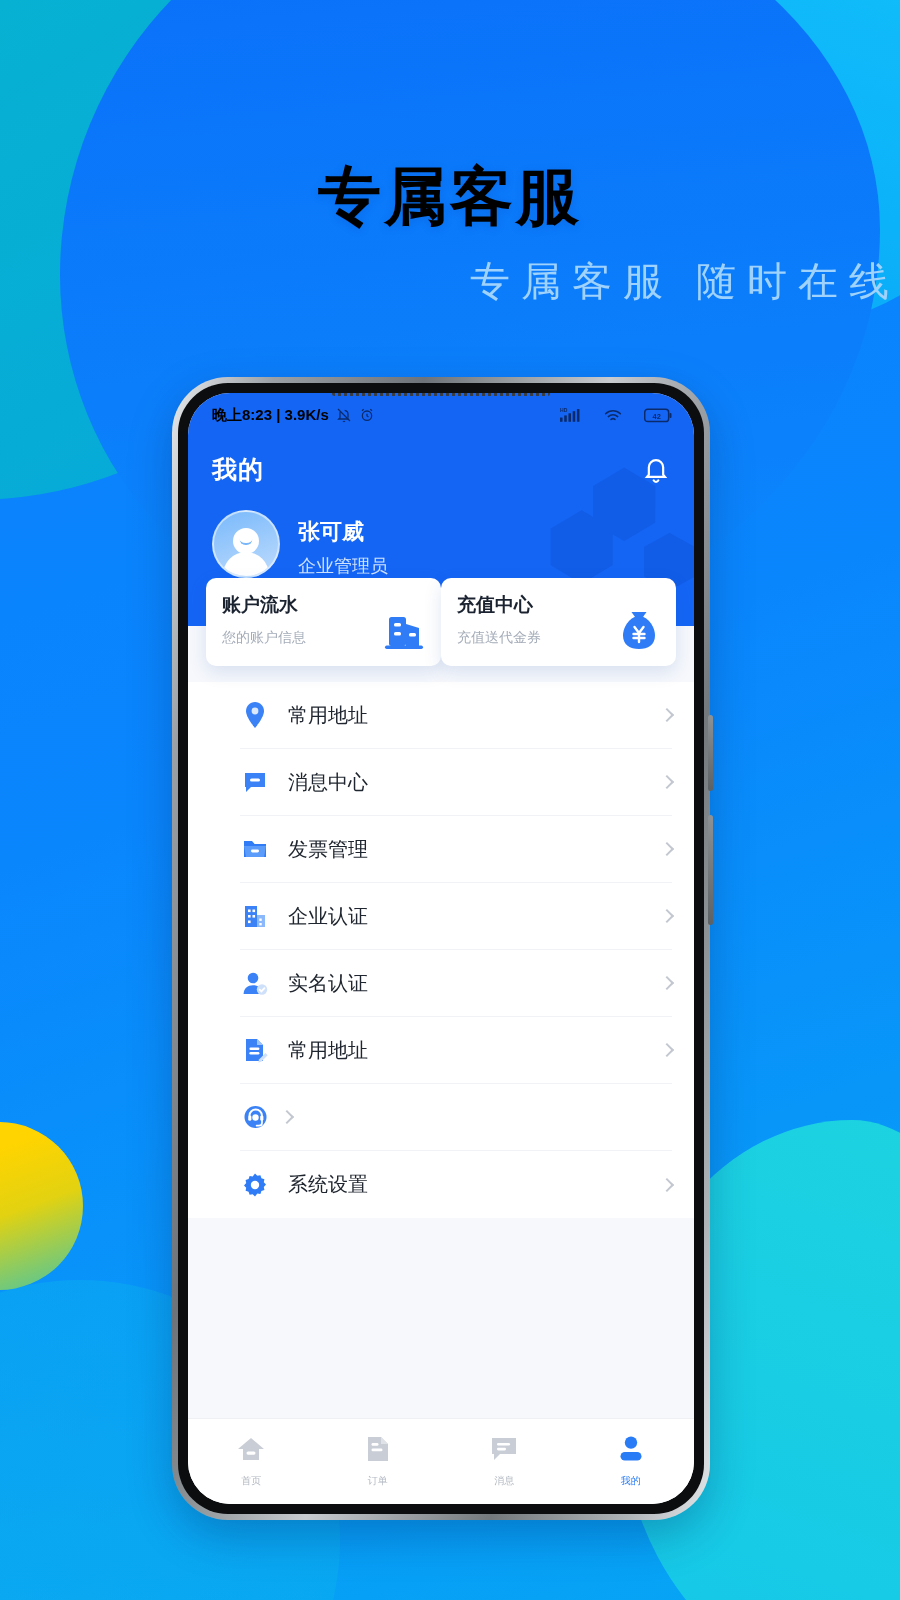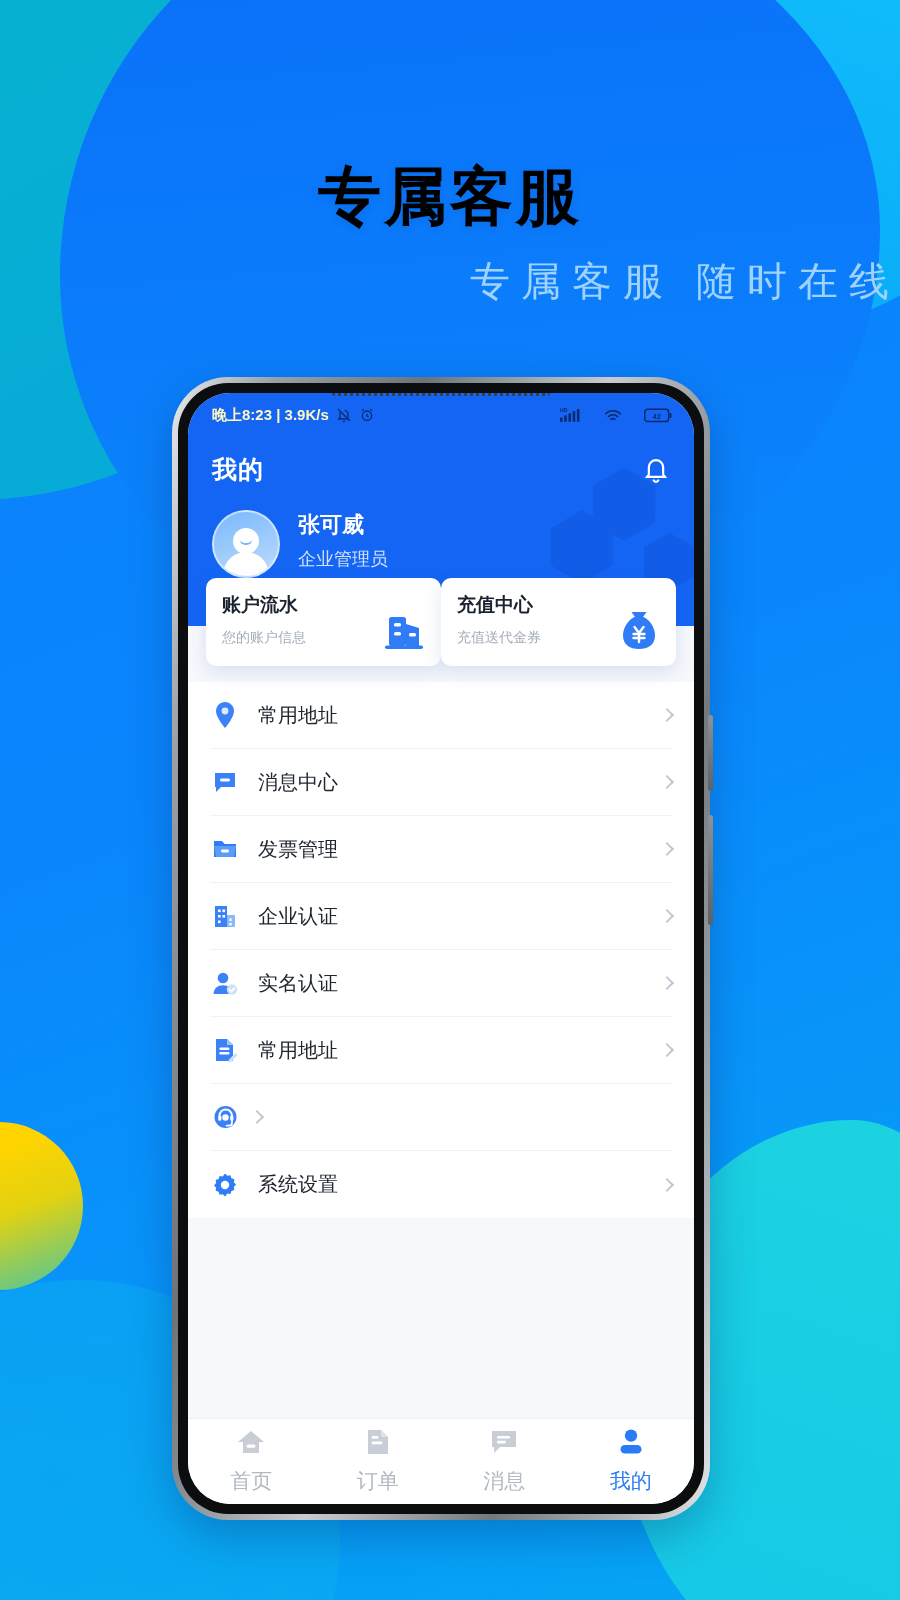--- a/index.html
+++ b/index.html
@@ -87,38 +87,38 @@
   }
   .btn-side {
     position:absolute; right:-3px; width:5px; border-radius:3px;
     background:linear-gradient(180deg,#8d9297,#5c6165);
   }
   .btn-side.v1 { top:338px; height:76px; }
   .btn-side.v2 { top:438px; height:110px; }
 
   
   .statusbar {
-    height:44px; background:#1565f5; color:#fef9c3;
+    height:44px; background:#1565f5; color:#000000;
     display:flex; align-items:center; justify-content:space-between;
     padding:0 22px 0 24px; font-size:15px; font-weight:bold; flex:none;
   }
   .sb-left { display:flex; align-items:center; gap:7px; }
   .sb-right { display:flex; align-items:center; gap:22px; }
   .sb-icon { display:inline-flex; align-items:center; }
 
   
   .app-header {
     background:#1565f5; flex:none; position:relative; overflow:hidden;
     padding:16px 24px 0 24px;
   }
   .hexes { position:absolute; right:-18px; top:22px; width:170px; height:170px; opacity:.55; }
   .titlerow { display:flex; align-items:center; justify-content:space-between; position:relative; z-index:2; }
   .app-title { color:#fff; font-size:25px; font-weight:bold; letter-spacing:1px; }
   .bell { width:28px; height:30px; }
-  .profile { display:flex; align-items:flex-start; gap:18px; margin-top:24px; position:relative; z-index:2; padding-bottom:8px; }
+  .profile { display:flex; align-items:flex-end; gap:18px; margin-top:24px; position:relative; z-index:2; padding-bottom:8px; }
   .avatar {
     width:68px; height:68px; border-radius:50%;
     background:linear-gradient(160deg,#79b9fb,#bfdcfd);
     position:relative; overflow:hidden; flex:none;
     border:2px solid rgba(255,255,255,.5);
   }
   .avatar .head { position:absolute; left:50%; top:16px; transform:translateX(-50%); width:26px; height:26px; border-radius:50%; background:#fff; }
   .avatar .body { position:absolute; left:50%; bottom:-14px; transform:translateX(-50%); width:46px; height:38px; border-radius:24px 24px 0 0; background:#fff; }
   .avatar .smile { position:absolute; left:50%; top:27px; transform:translateX(-50%); width:13px; height:6px; border-bottom:2.5px solid #7ab6fa; border-radius:0 0 9px 9px; }
   .uname { color:#fff; font-size:22px; font-weight:bold; }
@@ -136,38 +136,38 @@
     flex:1; background:#fff; border-radius:10px; padding:14px 14px 13px 16px;
     box-shadow:0 6px 18px rgba(18,70,160,.13);
     position:relative; min-height:88px;
   }
   .card-t { font-size:19px; font-weight:bold; color:#1b2330; }
   .card-s { font-size:14px; color:#a4acb8; margin-top:11px; }
   .card-ico { position:absolute; right:14px; bottom:11px; }
 
   
   .list { flex:1; background:#f6f8fc; padding:0 0 0 0; overflow:hidden; }
-  .list-inner { background:#fff; }
+  .list-inner { background:#fff;padding-left:30px; }
   .row {
     display:flex; align-items:center; height:67px; margin:0 22px;
     border-bottom:1px solid #f0f2f6; position:relative;
   }
   .row:last-child { border-bottom:none; }
   .row-ico { width:30px; height:30px; flex:none; display:flex; align-items:center; justify-content:center; }
   .row-label { margin-left:18px; font-size:20px; color:#20262f; flex:1; }
   .row-val { font-size:18px; color:#a8b0bb; margin-right:12px; letter-spacing:.5px; }
   .chev { width:10px; height:10px; border-right:2px solid #c3c8d0; border-top:2px solid #c3c8d0; transform:rotate(45deg); flex:none; }
 
   
   .tabbar {
     flex:none; height:86px; background:#fff; border-top:1px solid #eef0f4;
     display:flex; align-items:center;
   }
   .tab { flex:1; display:flex; flex-direction:column; align-items:center; gap:7px; }
-  .tab-lbl { font-size:21px; color:#b3b9c2; }
+  .tab-lbl { font-size:10px; color:#b3b9c2; }
   .tab.active .tab-lbl { color:#2a7cf6; }
 </style>
 </head>
 <body>
 
 <div class="bg">
   <div class="bg-base"></div>
   <div class="blob-teal-tl"></div>
   <div class="blob-cyan-tr"></div>
   <div class="blob-blue-mid"></div>

